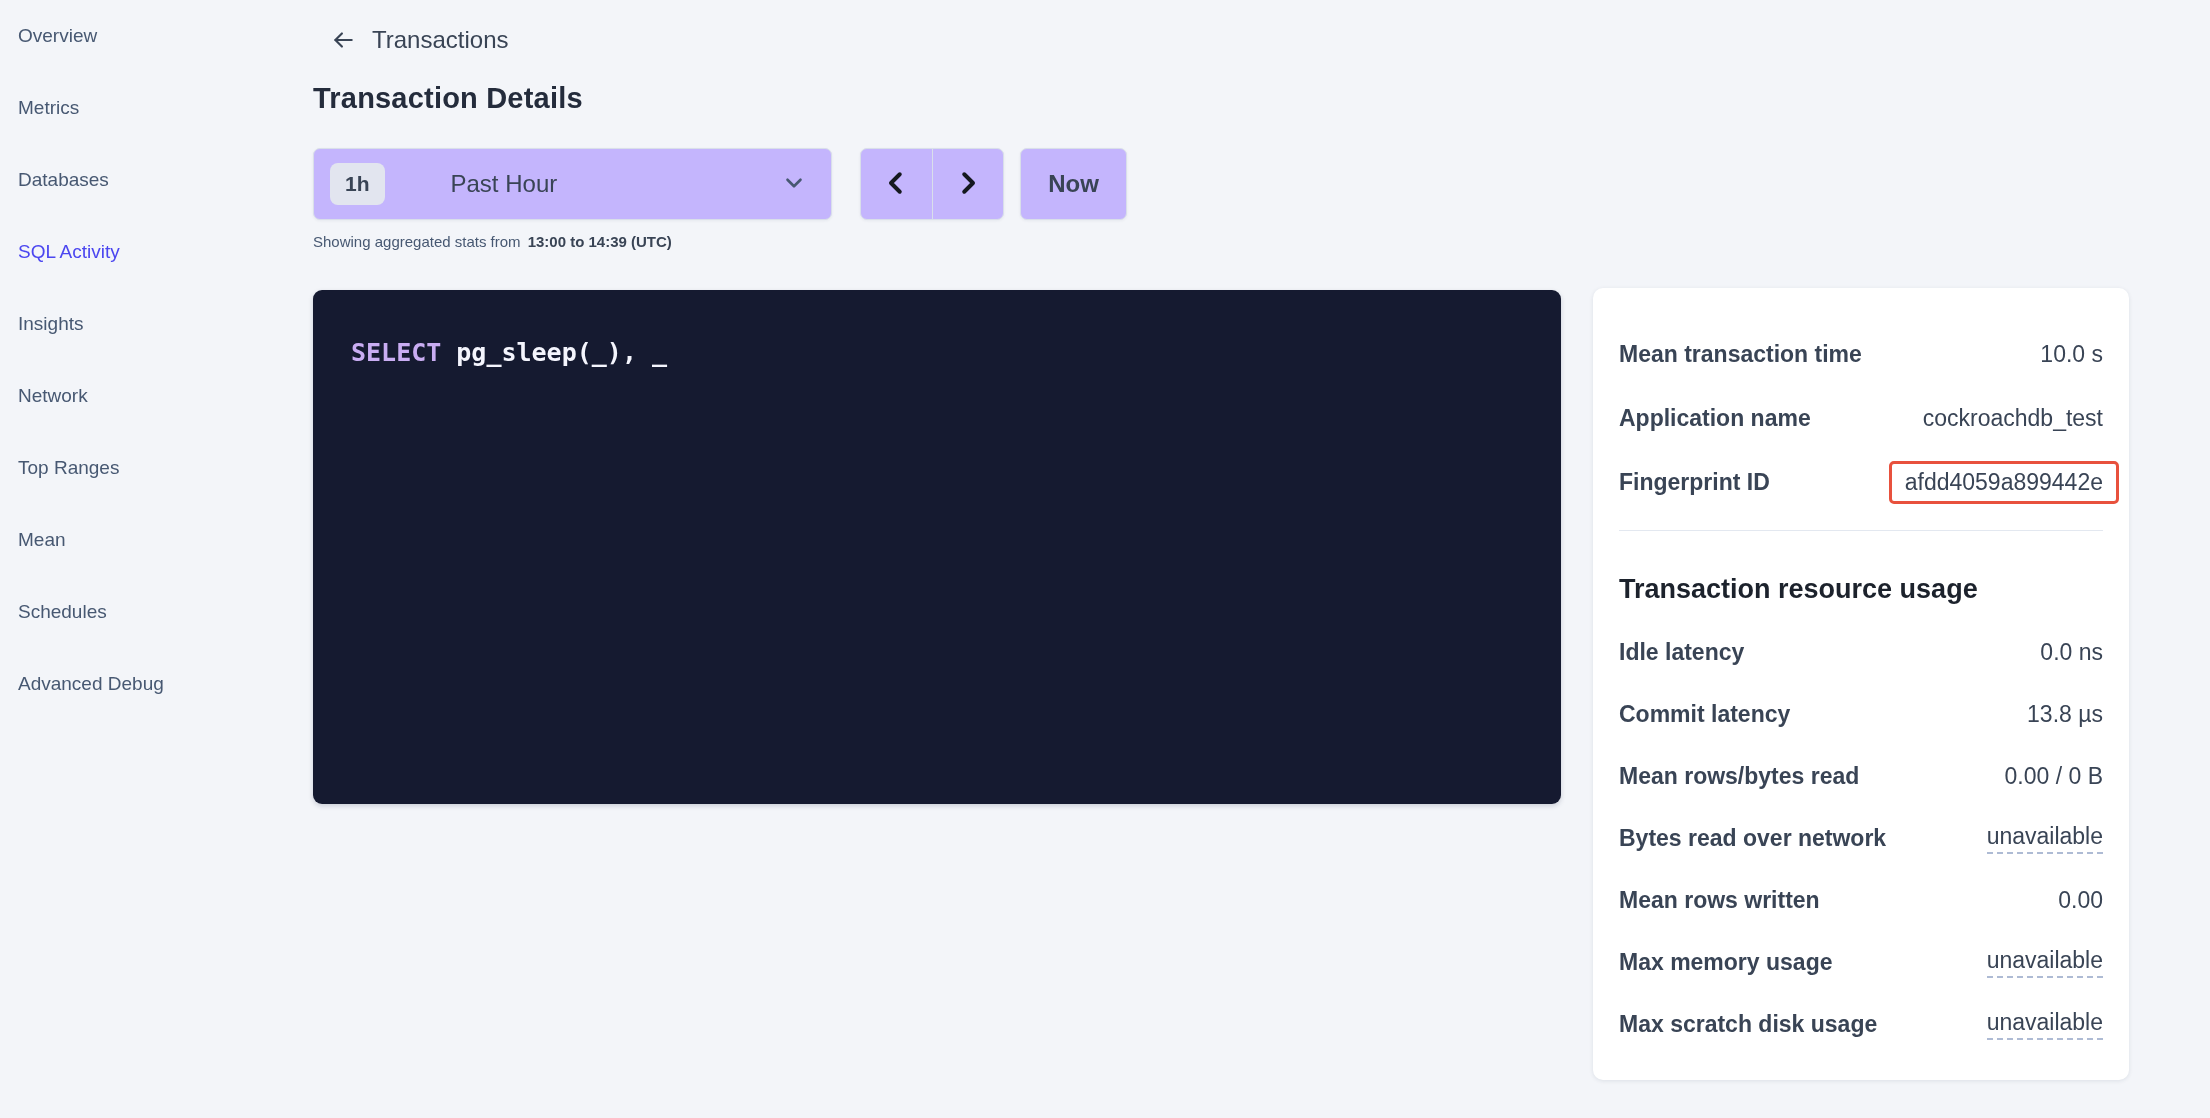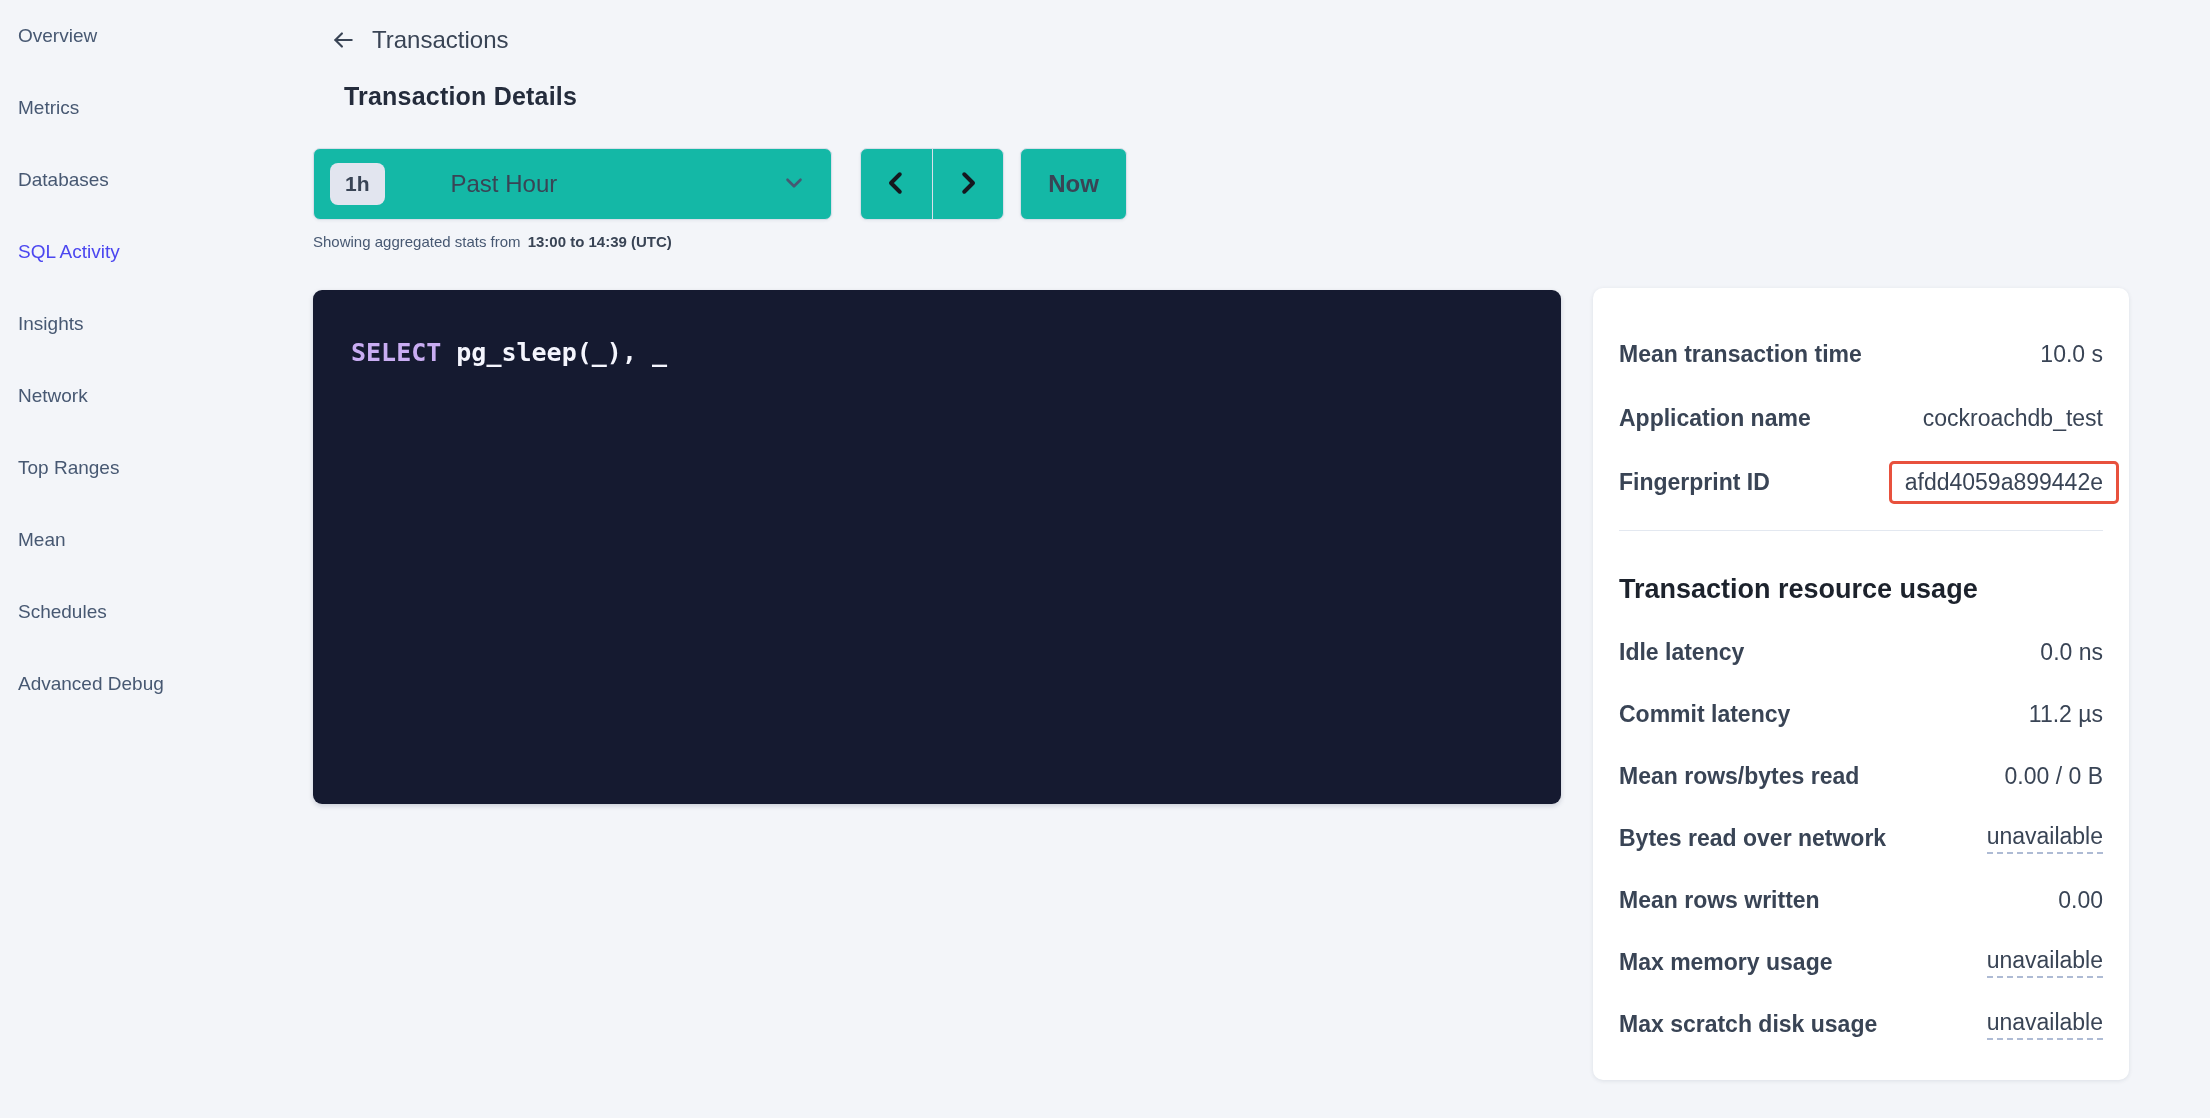--- a/index.html
+++ b/index.html
@@ -32,28 +32,27 @@
 
   .back-link {
     position: absolute; left: 17px; top: 26px;
     display: inline-flex; align-items: center; gap: 16px;
     font-size: 24px; color: #394455; text-decoration: none; cursor: pointer;
   }
   .back-link svg { display: block; }
 
   .page-title {
     position: absolute; left: 0; top: 82px;
-    font-size: 25px; font-weight: 700; color: #242c3c;
+    font-size: 29px; font-weight: 700; color: #242c3c;
     letter-spacing: 0.2px;
-    margin-left: 31px;
   }
 
   .controls { position: absolute; left: 0; top: 148px; display: flex; align-items: stretch; }
   .ctl {
-    background: #14b8a6; border: 1px solid #d9dfea; border-radius: 7px;
+    background: #c4b5fd; border: 1px solid #d9dfea; border-radius: 7px;
     box-shadow: 0 1px 3px rgba(23,36,64,0.06);
   }
   .time-dropdown {
     width: 519px; height: 72px;
     display: flex; align-items: center;
     padding: 0 24px 0 16px; cursor: pointer;
   }
   .time-badge {
     background: #e2e5ef; border-radius: 8px;
     font-size: 21px; font-weight: 700; color: #394455;
@@ -222,21 +221,21 @@
 
   <h2 class="resource-heading">Transaction resource usage</h2>
 
   <div class="resource-row">
     <span class="row-label">Idle latency</span>
     <span class="row-value">0.0 ns</span>
   </div>
 
   <div class="resource-row">
     <span class="row-label">Commit latency</span>
-    <span class="row-value">11.2 µs</span>
+    <span class="row-value">13.8 µs</span>
   </div>
 
   <div class="resource-row">
     <span class="row-label">Mean rows/bytes read</span>
     <span class="row-value">0.00 / 0 B</span>
   </div>
 
   <div class="resource-row">
     <span class="row-label">Bytes read over network</span>
     <span class="row-value dashed">unavailable</span>

